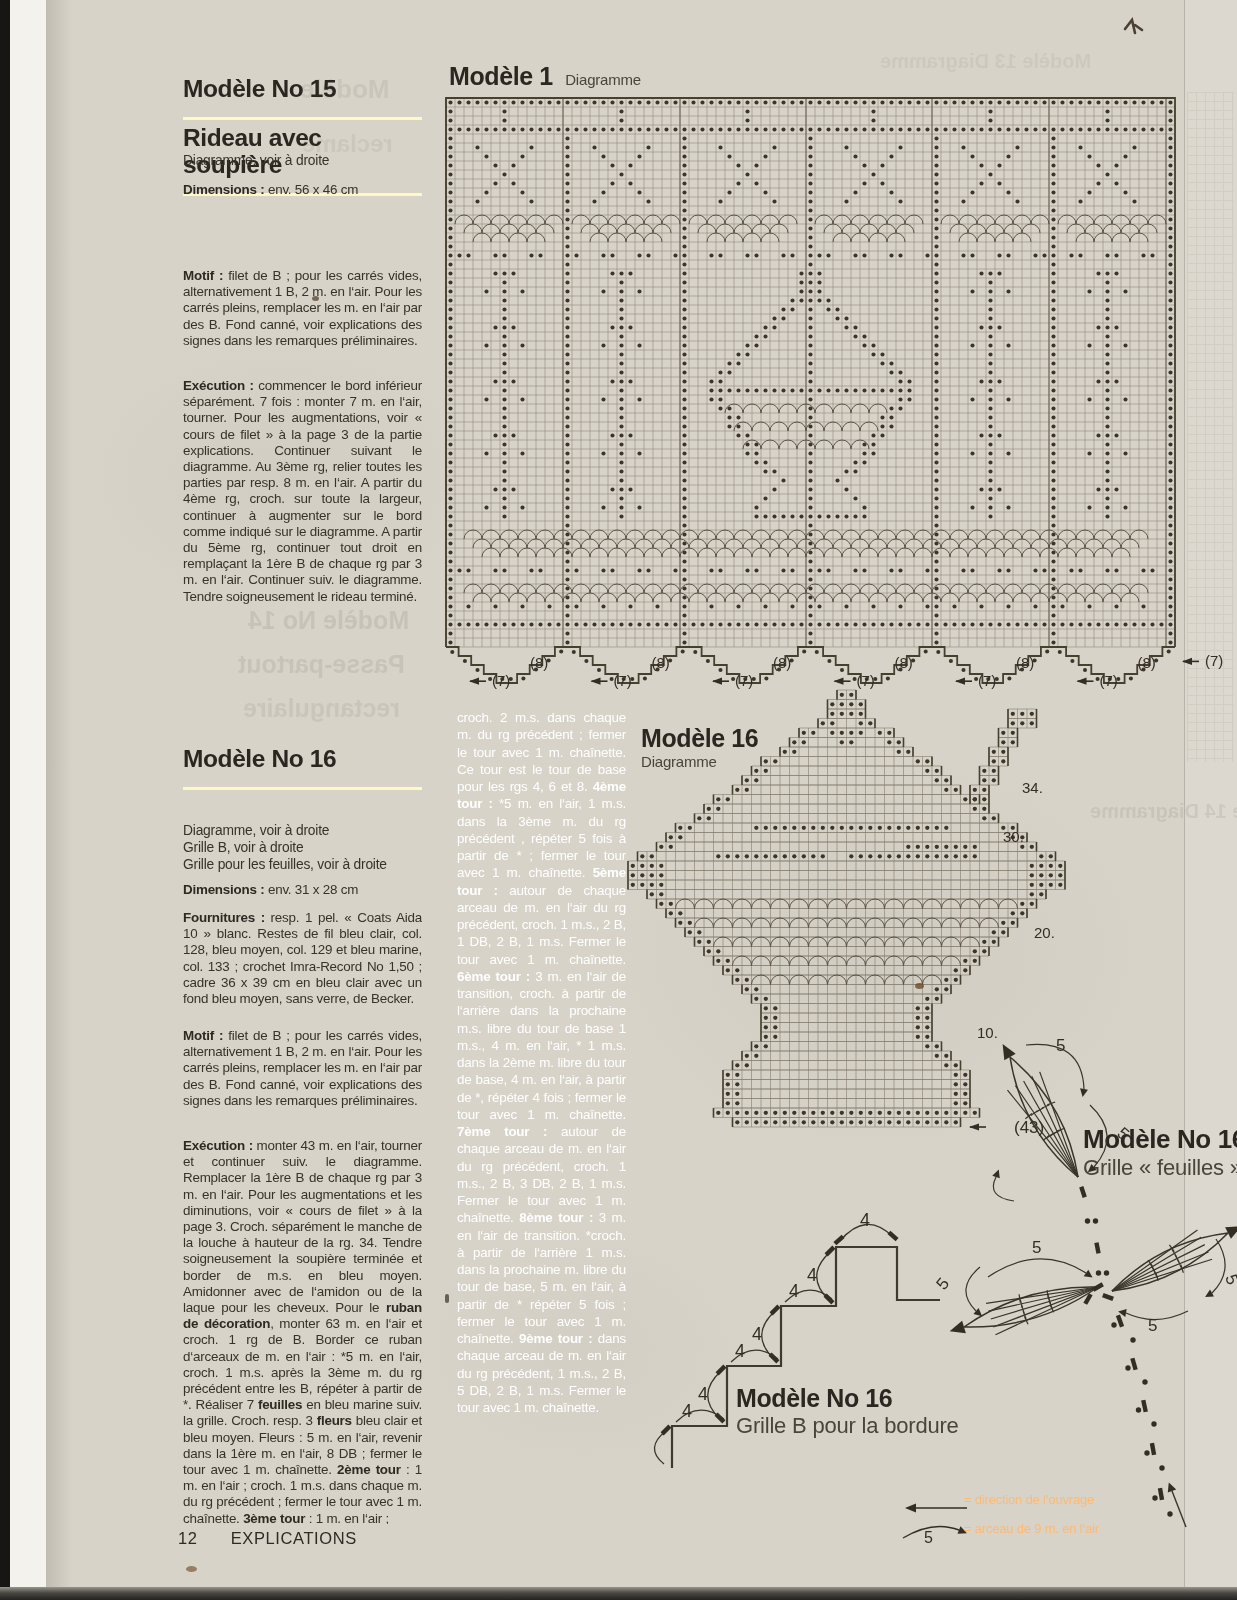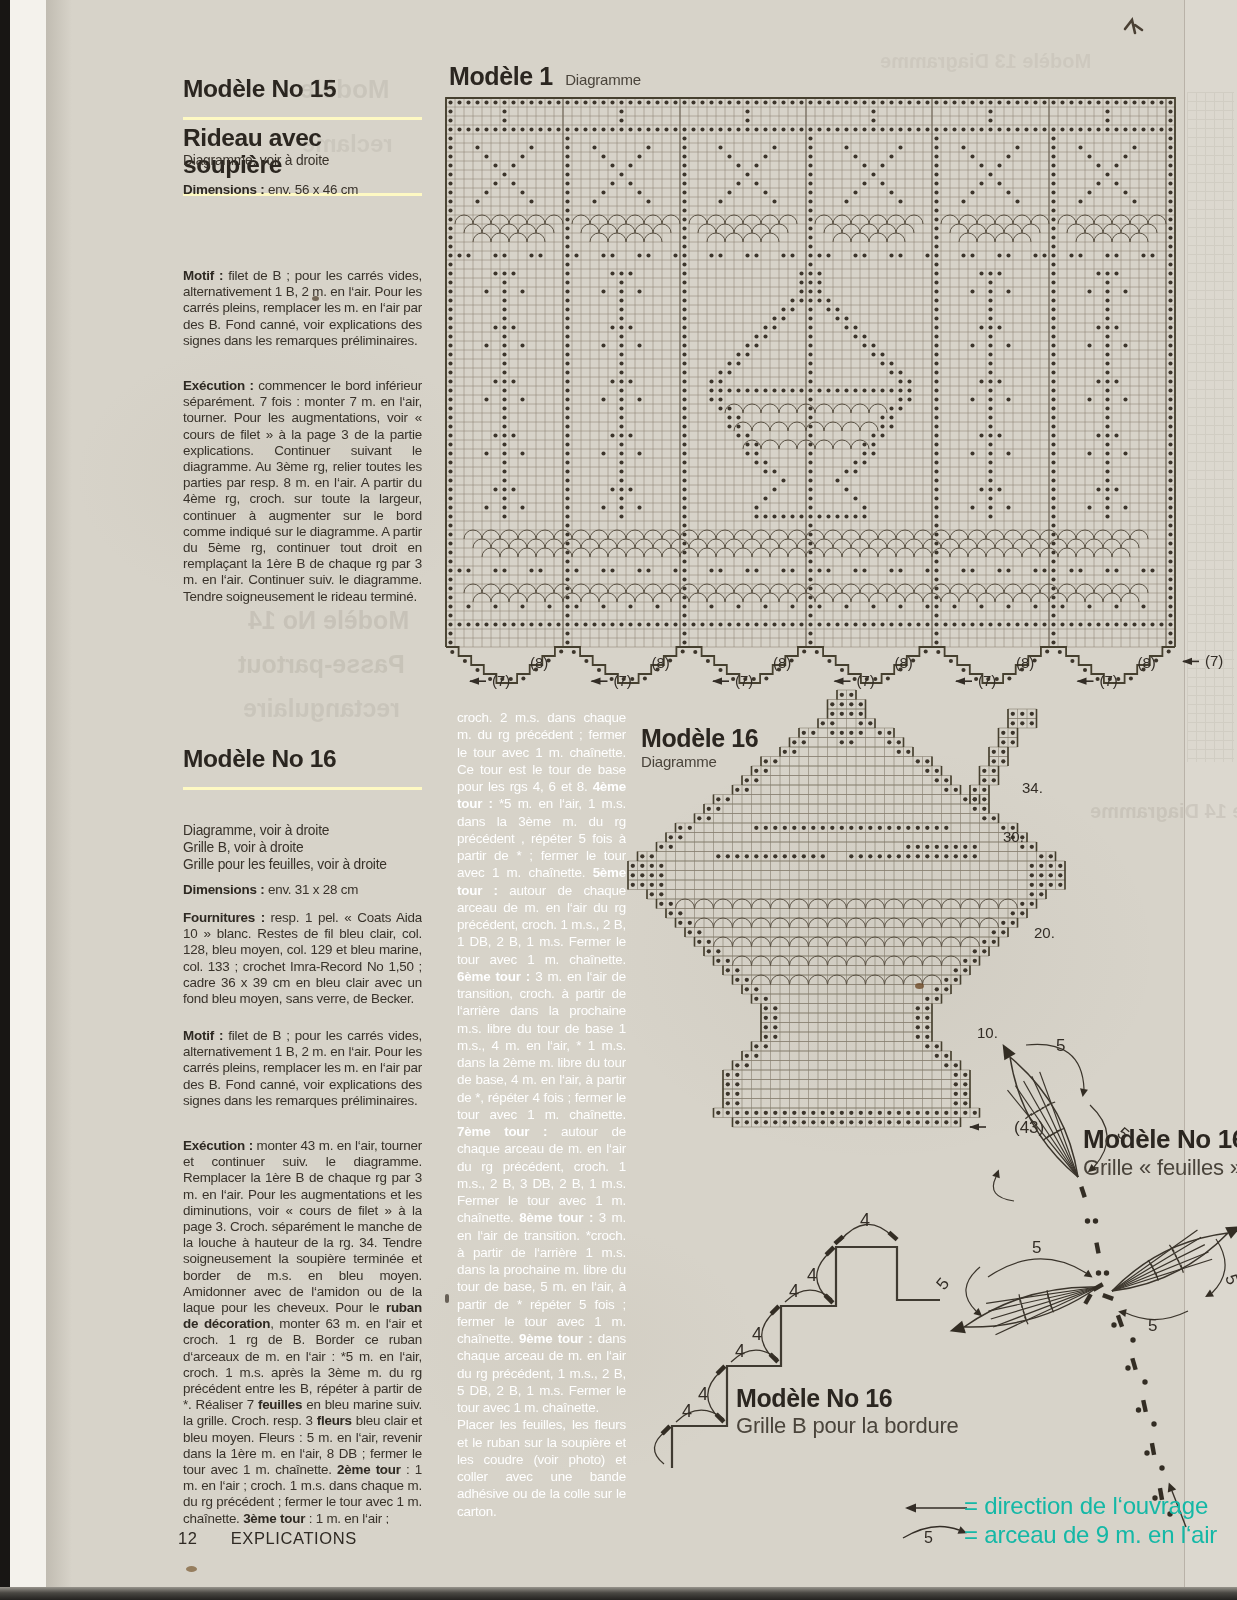--- a/index.html
+++ b/index.html
@@ -28,21 +28,21 @@
     border-bottom:3px solid #fef9c3;padding-bottom:15px;line-height:1.08}
   .body-txt{font-size:13.4px;line-height:16.2px;letter-spacing:-0.22px;text-align:justify;color:#38322a}
   .body-txt b{color:#2e2922}
   .mid-txt{font-size:13.4px;line-height:17.25px;letter-spacing:-0.22px;text-align:justify;color:#ffffff}
   .note-line{font-size:13.8px;line-height:17px;letter-spacing:-0.2px;color:#38322a}
   .abs{position:absolute}
   .dg-head-b{font-weight:bold;font-size:25px;letter-spacing:-0.4px;color:#2b2620}
   .dg-head-l{font-size:15px;color:#4a443b;letter-spacing:-0.2px}
   .ghost{position:absolute;transform:scaleX(-1);font-weight:bold;color:#6e675a;pointer-events:none;white-space:nowrap}
   .footer{font-size:16.5px;letter-spacing:.6px;color:#2f2a24}
-  .legend-t{font-size:24px;letter-spacing:-0.2px;color:#14b8a6;white-space:nowrap}
+  .legend-t{font-size:13px;letter-spacing:-0.2px;color:#fdba74;white-space:nowrap}
   svg{display:block}
   .stain{position:absolute;border-radius:50%}
 </style>
 </head>
 <body>
 
 <div class="stage">
   <div class="edge-black"></div>
   <div class="edge-white"></div>
   <div class="corner-wedge"></div>
@@ -81,21 +81,20 @@
   <div class="col-left abs body-txt" style="top:1028px;height:100px;overflow:hidden"><b>Motif :</b><span> filet de B ; pour les carrés vides, alternativement 1 B, 2 m. en l‘air. Pour les carrés pleins, remplacer les m. en l‘air par des B. Fond canné, voir explications des signes dans les remarques préliminaires.</span></div>
   <div class="col-left abs body-txt" style="top:1138px;height:386px;overflow:hidden"><b>Exécution :</b><span> monter 43 m. en l‘air, tourner et continuer suiv. le diagramme. Remplacer la 1ère B de chaque rg par 3 m. en l‘air. Pour les augmentations et les diminutions, voir « cours de filet » à la page 3. Croch. séparément le manche de la louche à hauteur de la rg. 34. Tendre soigneusement la soupière terminée et border de m.s. en bleu moyen. Amidonner avec de l‘amidon ou de la laque pour les cheveux. Pour le </span><b>ruban de décoration</b><span>, monter 63 m. en l‘air et croch. 1 rg de B. Border ce ruban d‘arceaux de m. en l‘air : *5 m. en l‘air, croch. 1 m.s. après la 3ème m. du rg précédent entre les B, répéter à partir de *. Réaliser 7 </span><b>feuilles</b><span> en bleu marine suiv. la grille. Croch. resp. 3 </span><b>fleurs</b><span> bleu clair et bleu moyen. Fleurs : 5 m. en l‘air, revenir dans la 1ère m. en l‘air, 8 DB ; fermer le tour avec 1 m. chaînette. </span><b>2ème tour</b><span> : 1 m. en l‘air ; croch. 1 m.s. dans chaque m. du rg précédent ; fermer le tour avec 1 m. chaînette. </span><b>3ème tour</b><span> : 1 m. en l‘air ;</span></div>
 
   <div class="abs footer" style="left:178px;top:1529px">
     <span>12</span>
     <span style="margin-left:28px">EXPLICATIONS</span>
   </div>
 
   <div class="abs mid-txt" style="left:457px;top:709px;width:169px;height:842px;overflow:hidden">
     <div><span>croch. 2 m.s. dans chaque m. du rg précédent ; fermer le tour avec 1 m. chaînette. Ce tour est le tour de base pour les rgs 4, 6 et 8. </span><b>4ème tour :</b><span> *5 m. en l‘air, 1 m.s. dans la 3ème m. du rg précédent , répéter 5 fois à partir de * ; fermer le tour avec 1 m. chaînette. </span><b>5ème tour :</b><span> autour de chaque arceau de m. en l‘air du rg précédent, croch. 1 m.s., 2 B, 1 DB, 2 B, 1 m.s. Fermer le tour avec 1 m. chaînette. </span><b>6ème tour :</b><span> 3 m. en l‘air de transition, croch. à partir de l‘arrière dans la prochaine m.s. libre du tour de base 1 m.s., 4 m. en l‘air, * 1 m.s. dans la 2ème m. libre du tour de base, 4 m. en l‘air, à partir de *, répéter 4 fois ; fermer le tour avec 1 m. chaînette. </span><b>7ème tour :</b><span> autour de chaque arceau de m. en l‘air du rg précédent, croch. 1 m.s., 2 B, 3 DB, 2 B, 1 m.s. Fermer le tour avec 1 m. chaînette. </span><b>8ème tour :</b><span> 3 m. en l‘air de transition. *croch. à partir de l‘arrière 1 m.s. dans la prochaine m. libre du tour de base, 5 m. en l‘air, à partir de * répéter 5 fois ; fermer le tour avec 1 m. chaînette. </span><b>9ème tour :</b><span> dans chaque arceau de m. en l‘air du rg précédent, 1 m.s., 2 B, 5 DB, 2 B, 1 m.s. Fermer le tour avec 1 m. chaînette.</span></div>
-    <div><span>Placer les feuilles, les fleurs et le ruban sur la soupière et les coudre (voir photo) et coller avec une bande adhésive ou de la colle sur le carton.</span></div>
   </div>
 
   <div class="abs" style="left:449px;top:62px">
     <span class="dg-head-b">Modèle 1</span>
     <span class="dg-head-l" style="margin-left:8px">Diagramme</span>
   </div>
   <div class="abs" style="left:641px;top:724px">
     <div class="dg-head-b">Modèle 16</div>
     <div class="dg-head-l">Diagramme</div>
   </div>

